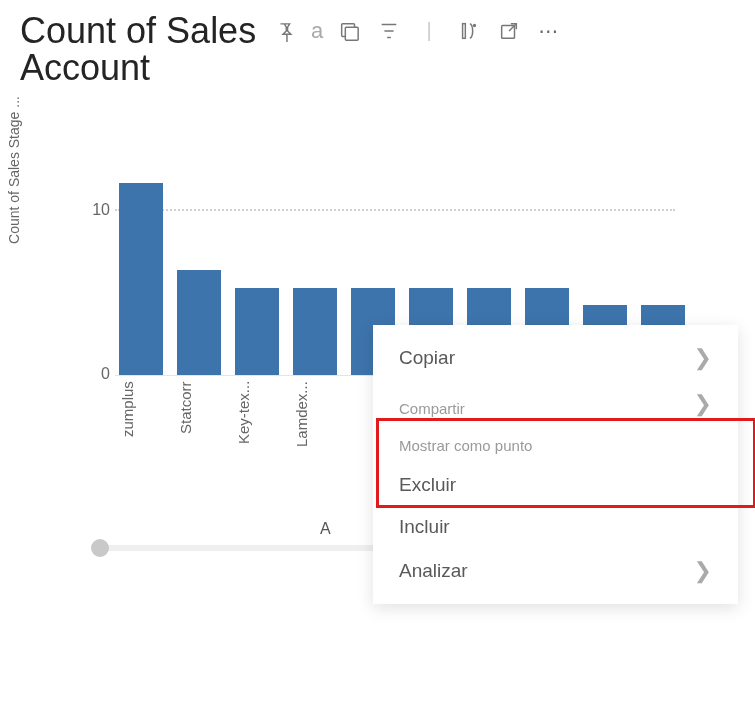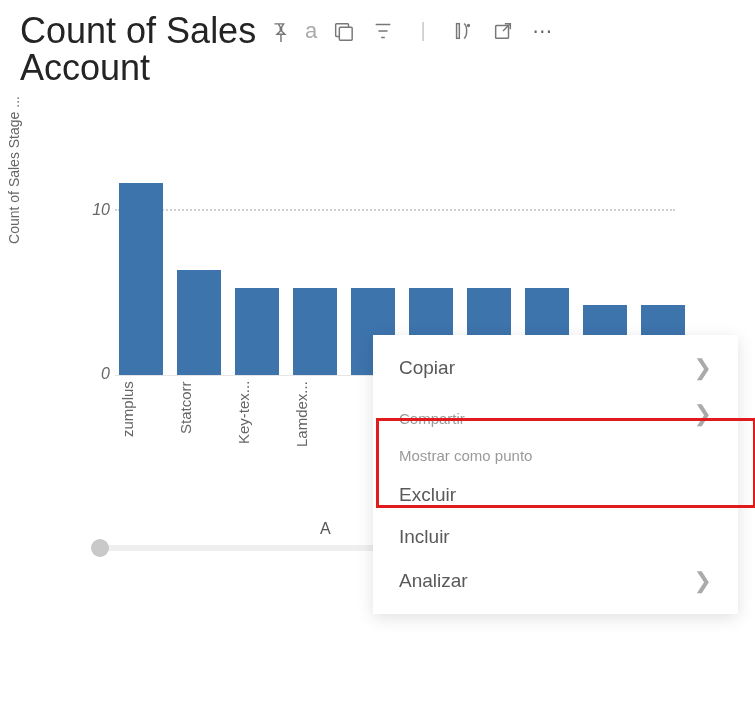--- a/index.html
+++ b/index.html
@@ -9,20 +9,21 @@
     height: 708px;
     font-family: "Segoe UI", Arial, sans-serif;
     background: #fff;
     color: #252424;
     overflow: hidden;
     position: relative;
   }
   .title-row {
     display: flex;
     align-items: center;
+    gap: 6px;
     padding: 10px 20px 0 20px;
   }
   .title {
     font-size: 36px;
     font-weight: 400;
     line-height: 1.15;
     color: #252424;
   }
   .title-sub {
     font-size: 36px;
@@ -78,21 +79,20 @@
     left: 0; right: 0;
     border-top: 2px dotted #d0d0d0;
   }
   .y-tick {
     position: absolute;
     left: 15px;
     width: 30px;
     text-align: right;
     font-size: 16px;
     color: #666;
-    font-style: italic;
   }
   .bars {
     position: absolute;
     left: 0; bottom: 0;
     display: flex;
     align-items: flex-end;
     gap: 14px;
     padding-left: 4px;
   }
   .bar {
@@ -139,21 +139,21 @@
     background: #c9c9c9;
     border-radius: 50%;
     position: absolute;
     left: -4px; top: -6px;
   }
 
   
   .ctx-menu {
     position: absolute;
     left: 373px;
-    top: 335px;
+    top: 325px;
     width: 365px;
     background: #fff;
     box-shadow: 0 4px 16px rgba(0,0,0,0.12);
     padding: 10px 0;
     font-size: 19px;
     color: #595959;
   }
   .ctx-item {
     display: flex;
     justify-content: space-between;

